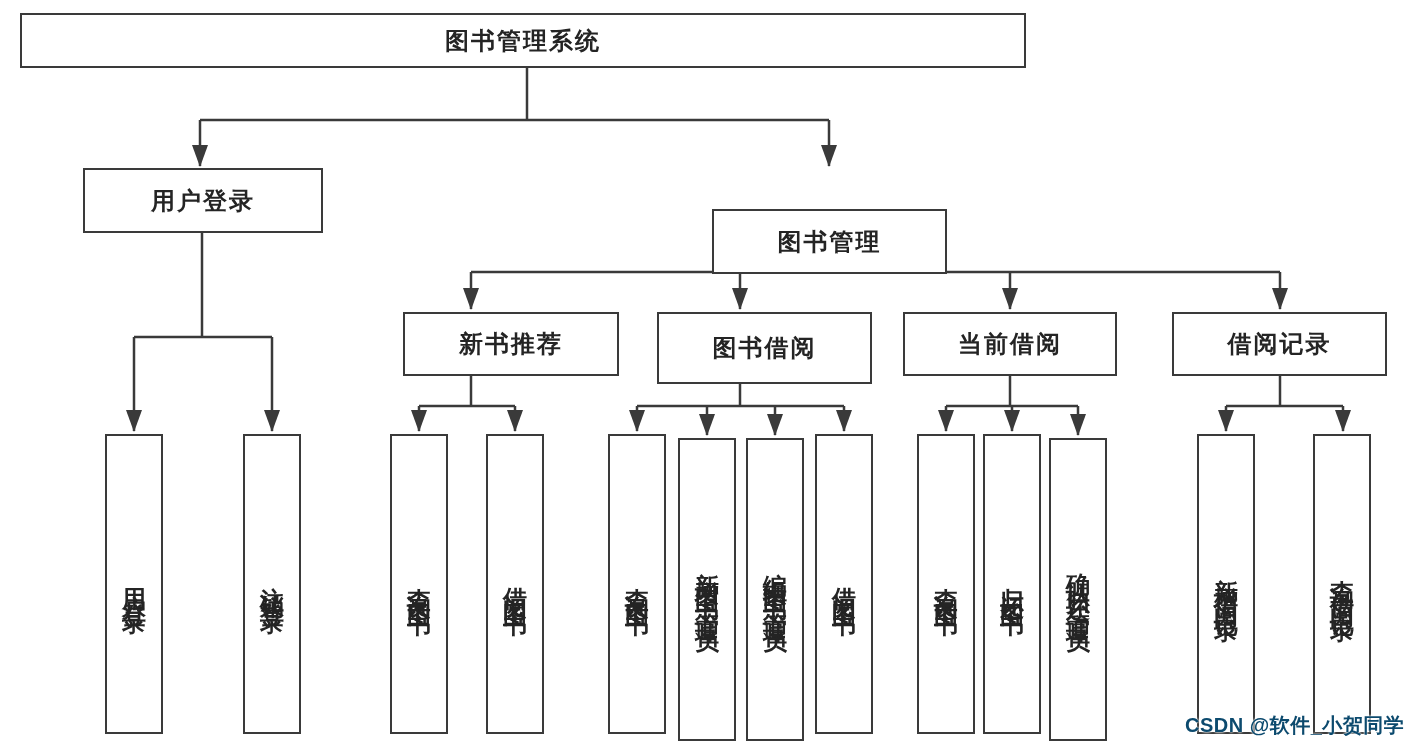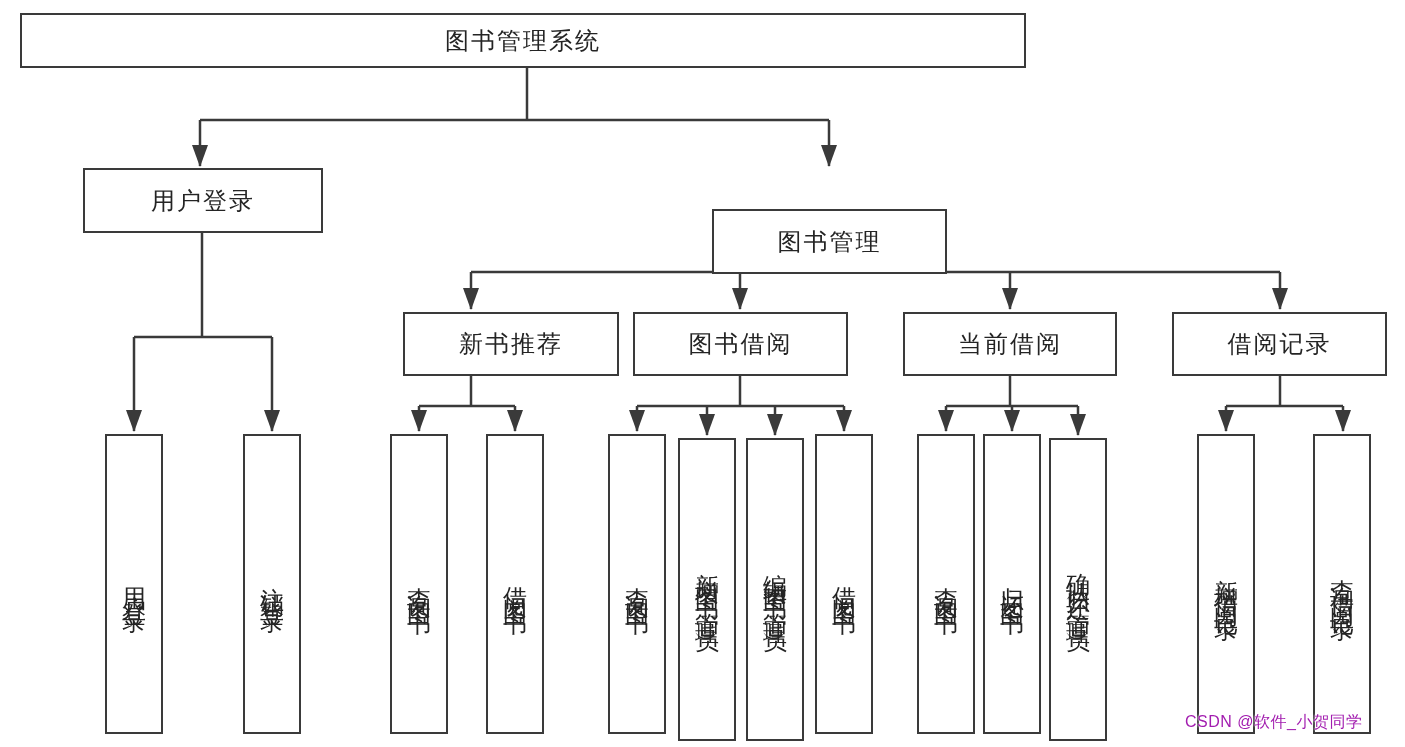--- a/index.html
+++ b/index.html
@@ -1,34 +1,34 @@
 <!DOCTYPE html>
 <html><head>
 <meta charset="utf-8">
 <style>
   html,body{margin:0;padding:0;background:#fff;}
   .stage{
     position:relative;width:1405px;height:747px;background:#fff;
-    font-family:"Liberation Sans",sans-serif;overflow:hidden;
+    font-family:"Liberation Sans",sans-serif;overflow:hidden;font-weight:bold;
   }
   .connectors{position:absolute;left:0;top:0;width:1405px;height:747px;}
   .node{
     position:absolute;box-sizing:border-box;background:#fff;
     border:2.5px solid #3a3a3a;color:#242424;
     display:flex;align-items:center;justify-content:center;
     font-size:24px;letter-spacing:2px;z-index:2;
   }
   .node .hlabel{white-space:nowrap;}
   .leaf .vtext{
     writing-mode:vertical-rl;text-orientation:mixed;
     font-size:24px;line-height:1;letter-spacing:8px;white-space:nowrap;
   }
   .watermark{
     position:absolute;left:1185px;top:712px;z-index:10;
-    font-size:16px;letter-spacing:.5px;color:#a21caf;
+    font-size:20px;letter-spacing:.5px;color:#0c4a6e;
     text-shadow:0 0 2px #fff,0 0 3px #fff;white-space:nowrap;
   }
 </style>
 </head>
 <body>
 
 <div class="stage">
 
   <svg class="connectors" viewBox="0 0 1405 747" xmlns="http://www.w3.org/2000/svg">
     <defs>
@@ -87,21 +87,21 @@
   <div class="node" style="left:83px;top:168px;width:240px;height:65px;">
     <span class="hlabel">用户登录</span>
   </div>
   <div class="node" style="left:712px;top:168px;width:235px;height:65px;margin-top:41px;">
     <span class="hlabel">图书管理</span>
   </div>
 
   <div class="node" style="left:363px;top:312px;width:216px;height:64px;margin-left:40px;">
     <span class="hlabel">新书推荐</span>
   </div>
-  <div class="node" style="left:633px;top:312px;width:215px;height:64px;">
+  <div class="node" style="left:657px;top:312px;width:215px;height:72px;">
     <span class="hlabel">图书借阅</span>
   </div>
   <div class="node" style="left:903px;top:312px;width:214px;height:64px;">
     <span class="hlabel">当前借阅</span>
   </div>
   <div class="node" style="left:1172px;top:312px;width:215px;height:64px;">
     <span class="hlabel">借阅记录</span>
   </div>
 
   <div class="node leaf" style="left:105px;top:434px;width:58px;height:300px;">

